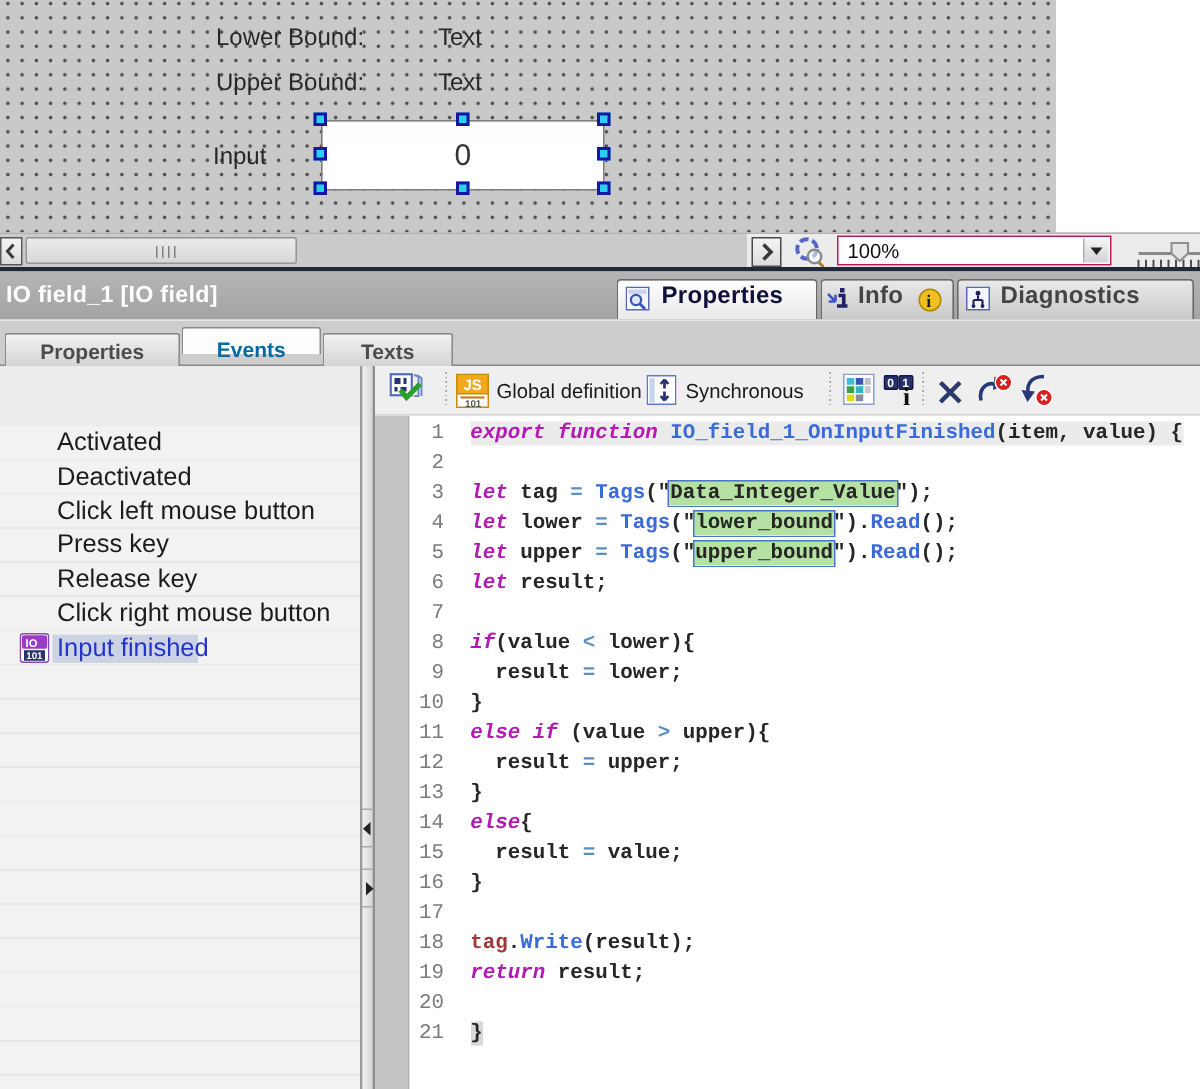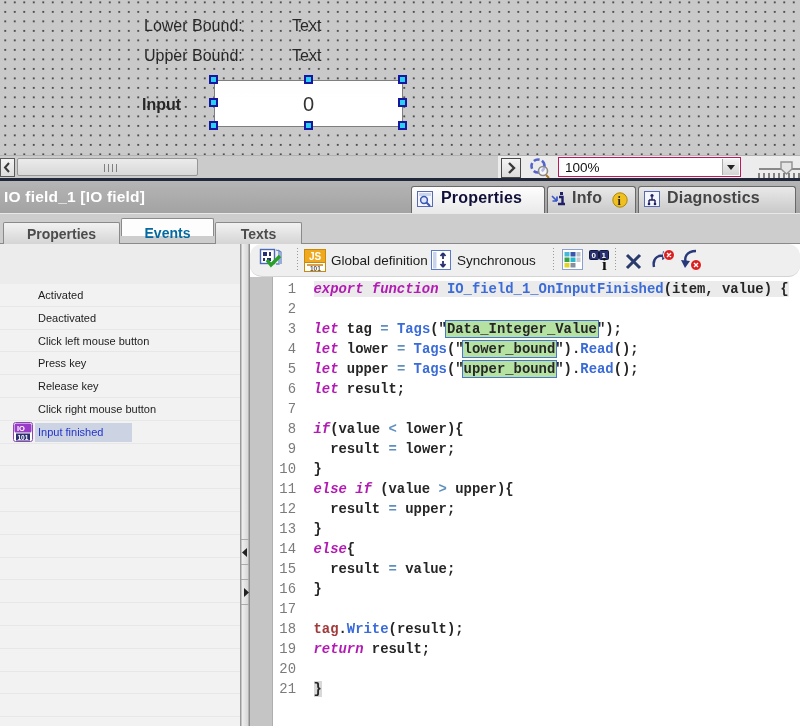--- a/index.html
+++ b/index.html
@@ -1,19 +1,19 @@
 <!DOCTYPE html>
 <html><head>
 <meta charset="utf-8">
 <style>
 html,body{margin:0;padding:0;}
 body{width:800px;height:726px;overflow:hidden;font-family:"Liberation Sans",sans-serif;position:relative;background:#fff;}
 .abs{position:absolute;}
 
-#canvas{left:0;top:0;width:800px;height:155px;background-color:#c9c9c9;
+#canvas{left:0;top:0;width:704px;height:155px;background-color:#c9c9c9;
 background-image:radial-gradient(circle,#4f4f4f 0.95px,rgba(0,0,0,0) 1.45px);
 background-size:9.5px 9.5px;background-position:0.5px -2.4px;}
 .clabel{color:#282828;font-size:16px;white-space:nowrap;}
 #iobox{left:214px;top:80px;width:187px;height:45px;background:linear-gradient(180deg,#fdfdfd,#fff 40%);border:1px solid #7e7e7e;border-radius:2px;}
 #iobox .zero{position:absolute;left:0;right:0;top:12px;text-align:center;font-size:20px;color:#333;}
 .hdl{width:9px;height:9px;background:#2bd0f0;border:2px solid #1616a0;box-sizing:border-box;}
 
 #hsrow{left:0;top:155px;width:800px;height:23px;background:#cbcbcb;border-top:1px solid #b2b2b2;box-sizing:border-box;}
 #hsrow .rzone{position:absolute;left:498px;top:0;width:302px;height:23px;background:#ececec;}
 .sbtn{position:absolute;box-sizing:border-box;background:linear-gradient(180deg,#f4f4f4,#dcdcdc);border:1px solid #5a5a5a;}
@@ -29,24 +29,24 @@
 #tband .title{position:absolute;left:4px;top:7px;color:#fff;font-weight:bold;font-size:15.5px;letter-spacing:0.2px;}
 .ttab{position:absolute;top:5px;height:27px;border:1px solid #686868;border-bottom:none;border-radius:3px 3px 0 0;box-sizing:border-box;}
 .ttab .lbl{font-weight:bold;font-size:16px;letter-spacing:0.2px;white-space:nowrap;}
 
 #tabband{left:0;top:213px;width:800px;height:31px;background:#cdcdcd;border-top:1px solid #e8e8e8;border-bottom:1px solid #8a8a8a;box-sizing:border-box;}
 .ltab{position:absolute;box-sizing:border-box;border:1px solid #8a8a8a;border-bottom:none;border-radius:2px 2px 0 0;text-align:center;font-weight:bold;font-size:14px;color:#4c4c4c;background:linear-gradient(180deg,#f2f2f2,#d4d4d4);}
 
 #pane{left:0;top:244px;width:800px;height:482px;background:#fff;}
 #evlist{position:absolute;left:0;top:0;width:240px;height:482px;background:#ececec;}
 #evrows{position:absolute;left:0;top:40px;width:240px;height:442px;background:repeating-linear-gradient(180deg,#f2f2f2 0px,#f2f2f2 21.8px,#e7e7e7 21.8px,#e7e7e7 22.8px);}
-.evtext{position:absolute;left:38px;height:23px;line-height:22px;font-size:11px;color:#1c1c1c;white-space:nowrap;}
+.evtext{position:absolute;left:38px;height:23px;line-height:22px;font-size:17px;color:#1c1c1c;white-space:nowrap;}
 #evsel{position:absolute;left:35px;width:97px;height:19px;background:#ccd3e3;}
 #splitter{position:absolute;left:240px;top:0;width:10px;height:482px;background:linear-gradient(90deg,#9a9a9a 0,#9a9a9a 1px,#efefef 2px,#d8d8d8 8px,#8e8e8e 9px,#8e8e8e 10px);}
-#toolbar{position:absolute;left:250px;top:0;width:550px;height:33px;background:#efefef;border-bottom:1px solid #d4d4d4;box-sizing:border-box;border-radius:12px;}
+#toolbar{position:absolute;left:250px;top:0;width:550px;height:33px;background:#efefef;border-bottom:1px solid #d4d4d4;box-sizing:border-box;}
 .tlabel{position:absolute;top:9px;font-size:13.5px;color:#1a1a1a;white-space:nowrap;}
 .tsep{position:absolute;top:4px;width:1px;height:24px;background-image:repeating-linear-gradient(180deg,#9a9a9a 0 1px,rgba(0,0,0,0) 1px 3px);}
 #margin{position:absolute;left:250px;top:33px;width:23px;height:449px;background:#c5c5c5;border-right:1px solid #aeaeae;box-sizing:border-box;}
 #gutter{position:absolute;left:273px;top:33px;width:27px;height:449px;background:#fff;}
 #gutter pre{margin:0;position:absolute;top:2px;right:4px;text-align:right;font-family:"Liberation Mono",monospace;font-size:13.9px;line-height:20px;color:#7b7b7b;}
 #code{position:absolute;left:300px;top:33px;width:500px;height:449px;background:#fff;}
 #code pre{margin:0;position:absolute;left:13.5px;top:2px;font-family:"Liberation Mono",monospace;font-weight:bold;font-size:13.9px;line-height:20px;color:#262626;}
 .kw{color:#b31ab3;font-style:italic;}
 .fn{color:#3a6bd8;}
 .op{color:#5f8fbf;}
@@ -55,21 +55,21 @@
 .brace{background:#d8d8d8;}
 .red{color:#a03a3a;}
 </style>
 </head>
 <body>
 <div class="abs" id="canvas">
   <div class="abs clabel" style="left:144px;top:17px;">Lower Bound:</div>
   <div class="abs clabel" style="left:292px;top:17px;">Text</div>
   <div class="abs clabel" style="left:144px;top:47px;">Upper Bound:</div>
   <div class="abs clabel" style="left:292px;top:47px;">Text</div>
-  <div class="abs clabel" style="left:142px;top:96px;font-weight:bold;">Input</div>
+  <div class="abs clabel" style="left:142px;top:96px;">Input</div>
   <div class="abs" id="iobox">
       <div class="zero">0</div>
     </div>
   <div class="abs hdl" style="left:209px;top:75px;"></div>
   <div class="abs hdl" style="left:304px;top:75px;"></div>
   <div class="abs hdl" style="left:398px;top:75px;"></div>
   <div class="abs hdl" style="left:209px;top:98px;"></div>
   <div class="abs hdl" style="left:398px;top:98px;"></div>
   <div class="abs hdl" style="left:209px;top:121px;"></div>
   <div class="abs hdl" style="left:304px;top:121px;"></div>

